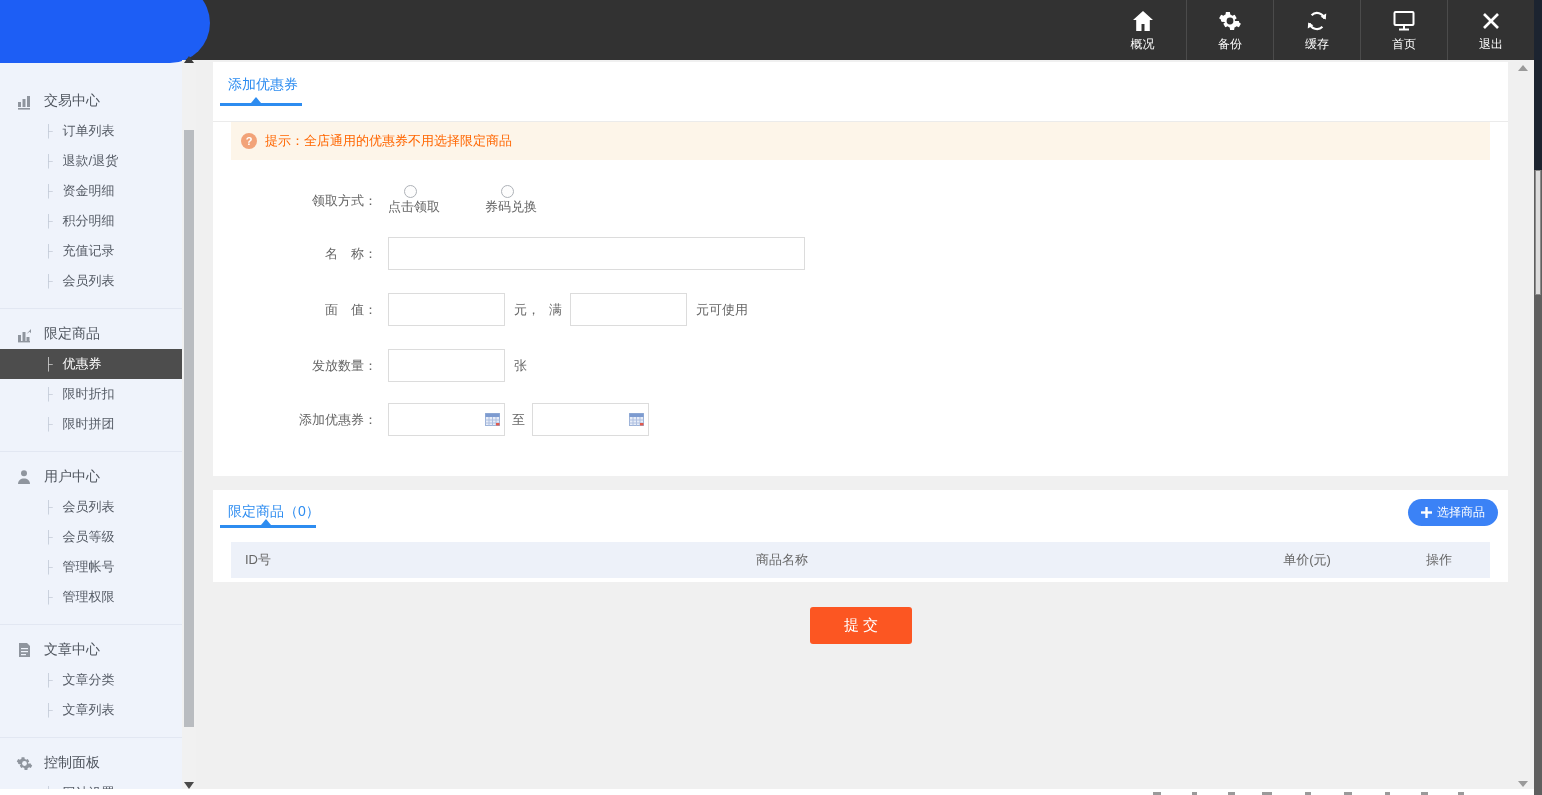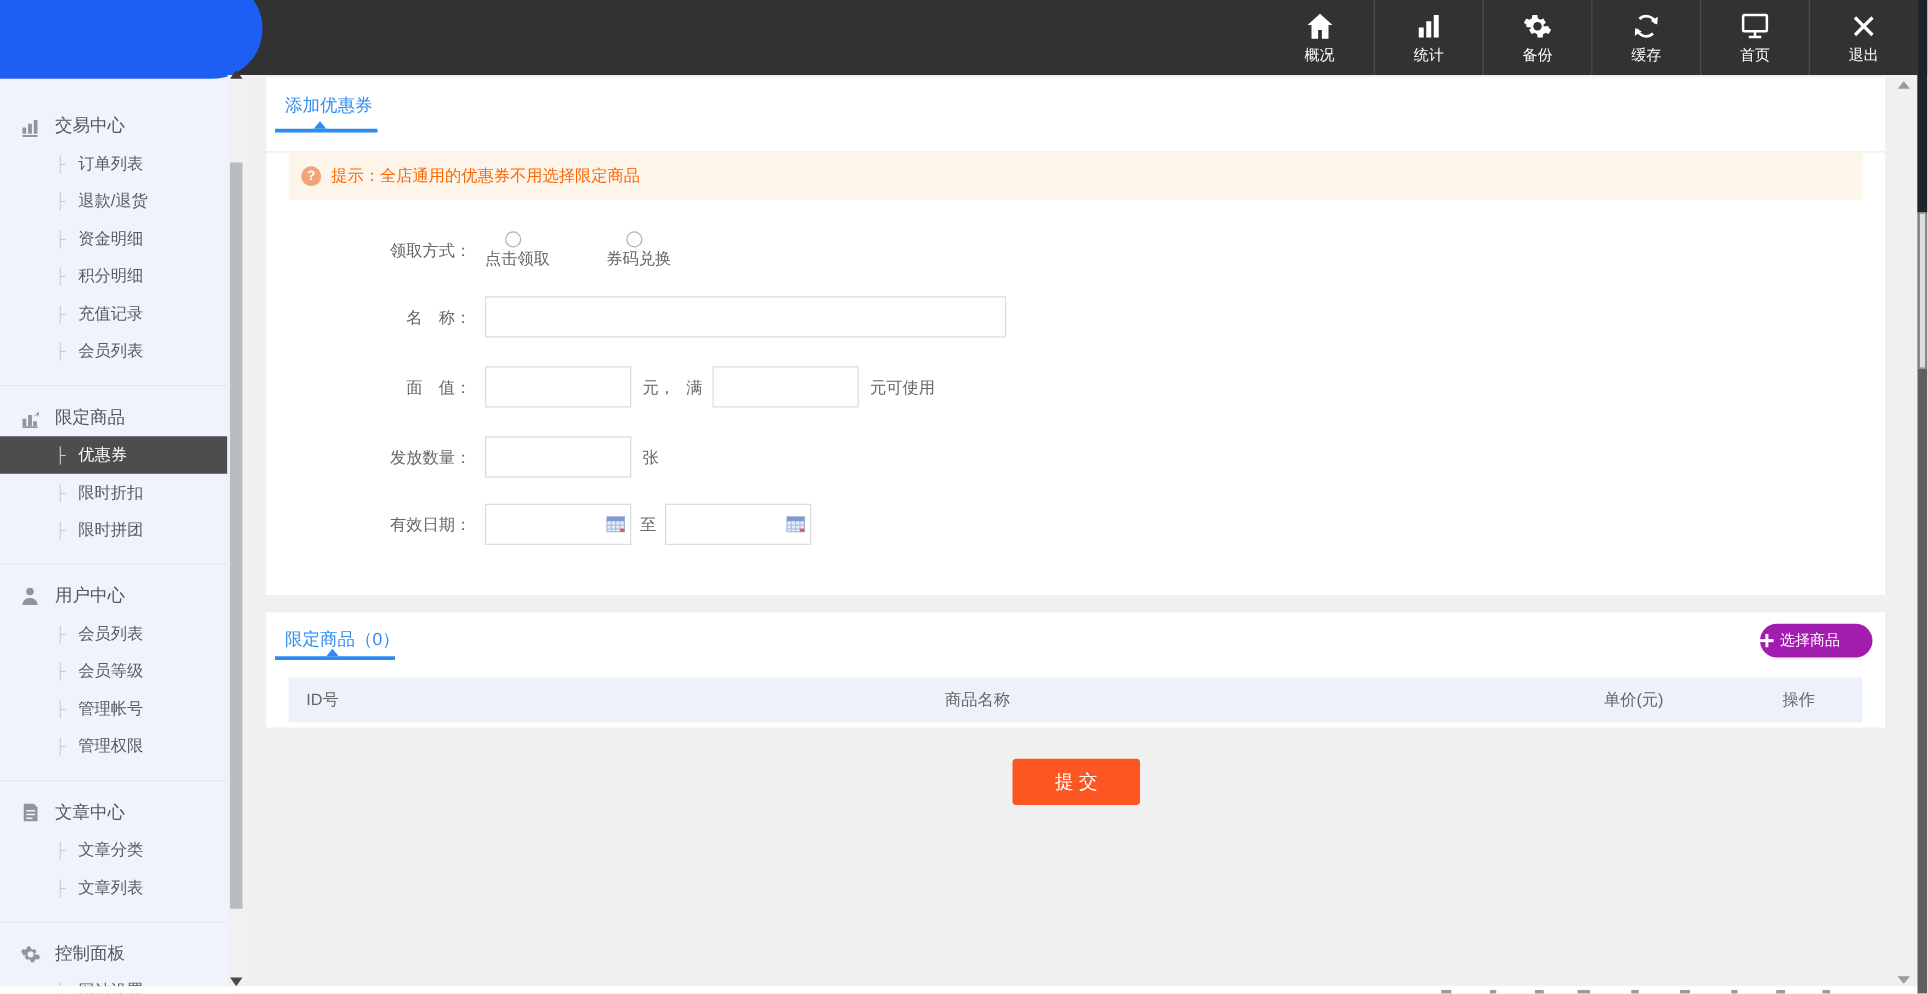--- a/index.html
+++ b/index.html
@@ -83,21 +83,21 @@
 
   
   .thead { position:absolute; left:18px; top:52px; width:1259px; height:36px; background:#edf1f9; font-size:13px; color:#666; }
   .th { position:absolute; top:0; line-height:36px; }
   .th-id { left:14px; }
   .th-name { left:511px; width:80px; text-align:center; }
   .th-price { left:1036px; width:80px; text-align:center; }
   .th-op { left:1178px; width:60px; text-align:center; }
 
   
-  .green-btn { position:absolute; left:1195px; top:9px; width:90px; height:27px; background:#a21caf; border-radius:14px; color:#fff; font-size:12px; display:flex; align-items:center; justify-content:flex-start; cursor:pointer; }
+  .green-btn { position:absolute; left:1195px; top:9px; width:90px; height:27px; background:#3b82f6; border-radius:14px; color:#fff; font-size:12px; display:flex; align-items:center; justify-content:center; cursor:pointer; }
   .green-btn .plus { margin-right:5px; display:flex; }
   .submit-btn { position:absolute; left:810px; top:607px; width:102px; height:37px; background:#fc5622; border-radius:3px; color:#fff; font-size:15px; display:flex; align-items:center; justify-content:center; cursor:pointer; z-index:2; }
 
   
   .bottom-strip { position:absolute; left:0; bottom:0; width:1542px; height:6px; background:#ffffff; z-index:8; }
   .frag { position:absolute; bottom:0; background:#9a9a9a; height:3px; }
 </style>
 </head>
 <body>
 
@@ -108,32 +108,20 @@
 
       <div class="nav-item">
         <span class="nicon">
           <svg width="24" height="22" viewBox="0 0 24 22">
               <path fill="#fff" d="M12 1l10 9h-3.2v11h-5.3v-7H10.5v7H5.2V10H2z"></path>
             </svg>
         </span>
         <span class="nlabel">概况</span>
       </div>
 
-      <div class="nav-item">
-        <span class="nicon">
-          <svg width="22" height="22" viewBox="0 0 22 22">
-              <g fill="#fff">
-                <rect x="3" y="12" width="4" height="8"></rect>
-                <rect x="9" y="7" width="4" height="13"></rect>
-                <rect x="15" y="2" width="4" height="18"></rect>
-              </g>
-            </svg>
-        </span>
-        <span class="nlabel">统计</span>
-      </div>
 
       <div class="nav-item">
         <span class="nicon">
           <svg width="24" height="24" viewBox="0 0 24 24">
               <path fill="#fff" d="M21 12c0 .4 0 .8-.1 1.2l2 1.6-2 3.4-2.4-1c-.6.5-1.3.9-2 1.2l-.4 2.6h-4l-.4-2.6c-.7-.3-1.4-.7-2-1.2l-2.4 1-2-3.4 2-1.6C3 12.8 3 12.4 3 12s0-.8.1-1.2l-2-1.6 2-3.4 2.4 1c.6-.5 1.3-.9 2-1.2L7.9 3h4l.4 2.6c.7.3 1.4.7 2 1.2l2.4-1 2 3.4-2 1.6c.1.4.3.8.3 1.2z"></path>
               <circle cx="12" cy="12" r="3.4" fill="#323232"></circle>
             </svg>
         </span>
         <span class="nlabel">备份</span>
       </div>
@@ -363,21 +351,21 @@
       <span class="unit">元可使用</span>
     </div>
 
     <div class="frow" style="top:287px;">
       <span class="flabel">发放数量：</span>
       <input class="inp inp-sm" type="text" value="" style="">
       <span class="unit">张</span>
     </div>
 
     <div class="frow" style="top:341px;">
-      <span class="flabel">有效日期：</span>
+      <span class="flabel">添加优惠券：</span>
       <span class="date-wrap">
         <input class="inp inp-sm" type="text" value="" style="">
         <span class="cal-icon">
           <svg width="15" height="14" viewBox="0 0 15 14">
               <rect x="0.5" y="1.5" width="14" height="12" fill="#e7edf8" stroke="#9db3d8"></rect>
               <rect x="0.5" y="1.5" width="14" height="3.5" fill="#7d9bd0"></rect>
               <g stroke="#aebfe0" stroke-width="1">
                 <line x1="4" y1="5" x2="4" y2="13.5"></line>
                 <line x1="7.5" y1="5" x2="7.5" y2="13.5"></line>
                 <line x1="11" y1="5" x2="11" y2="13.5"></line>

